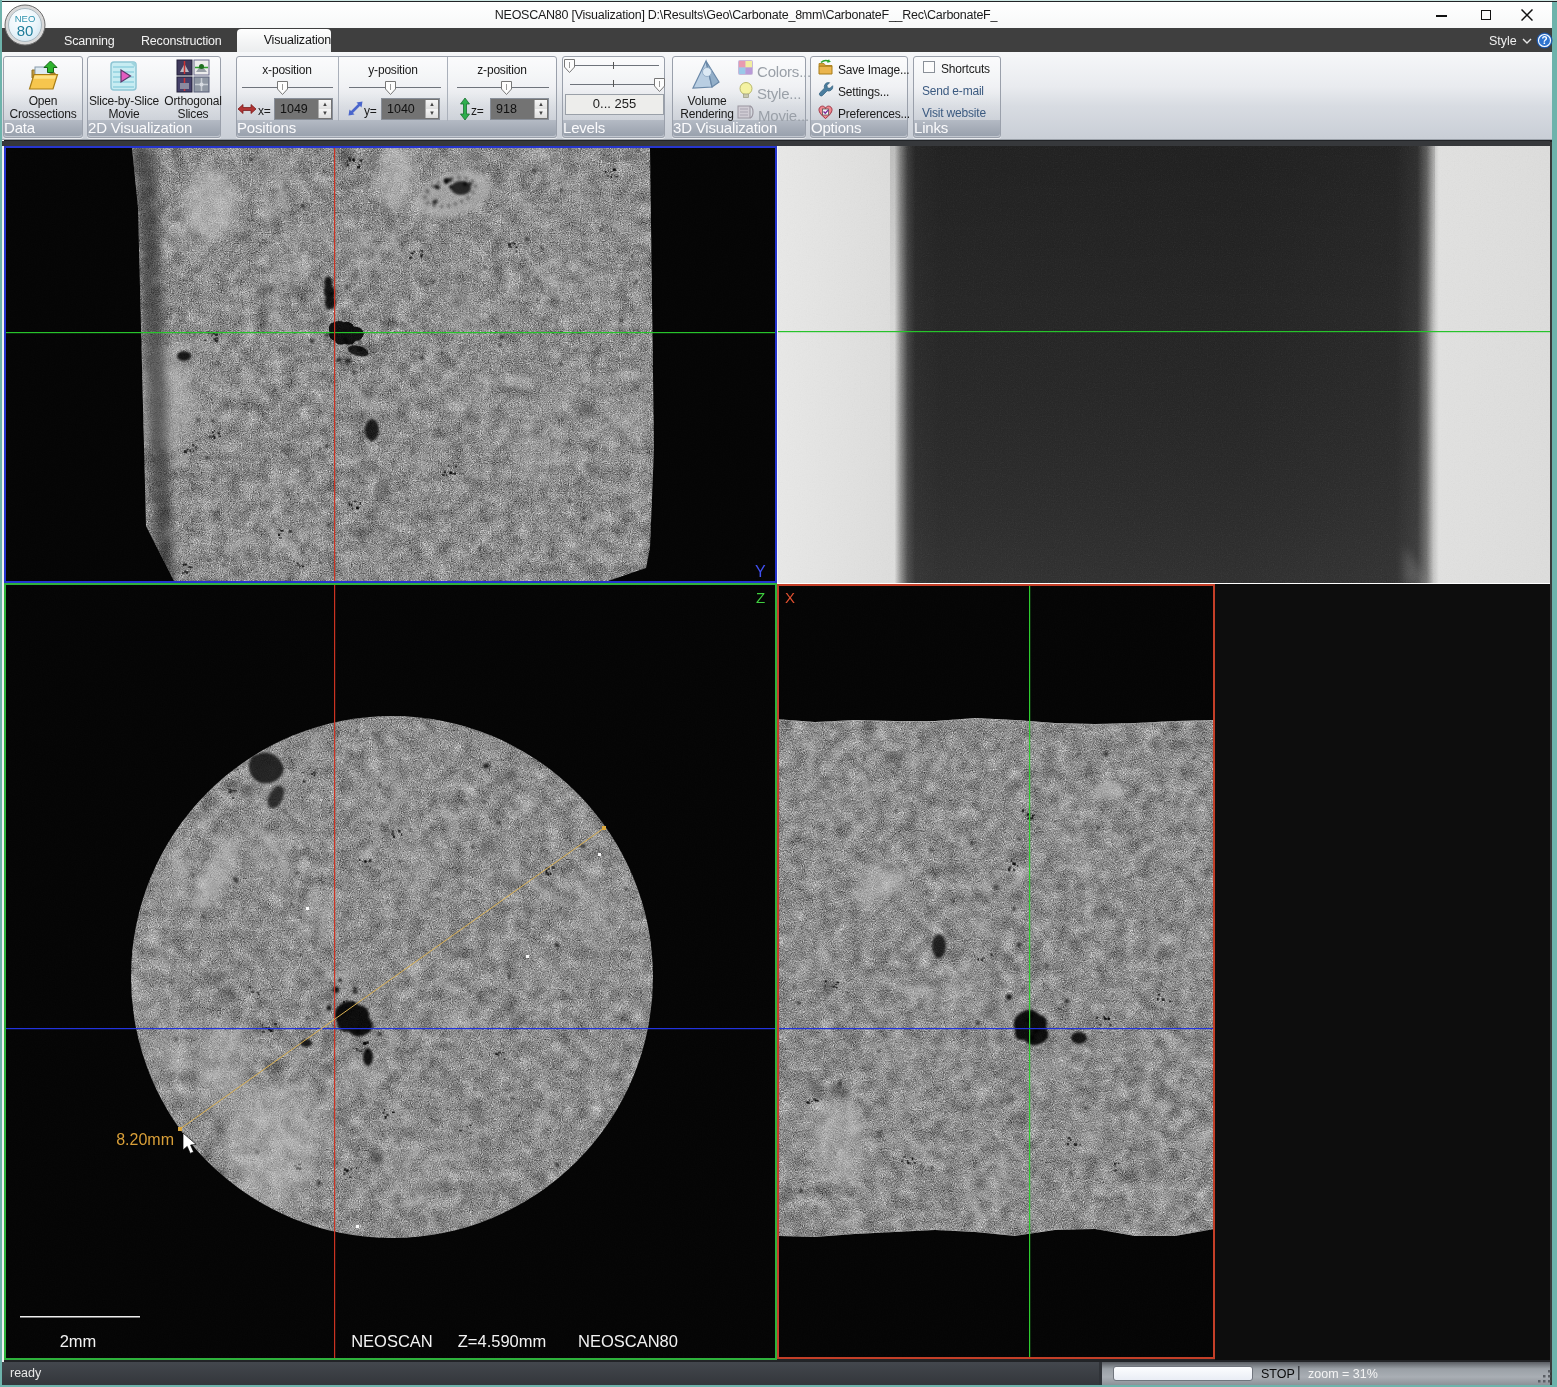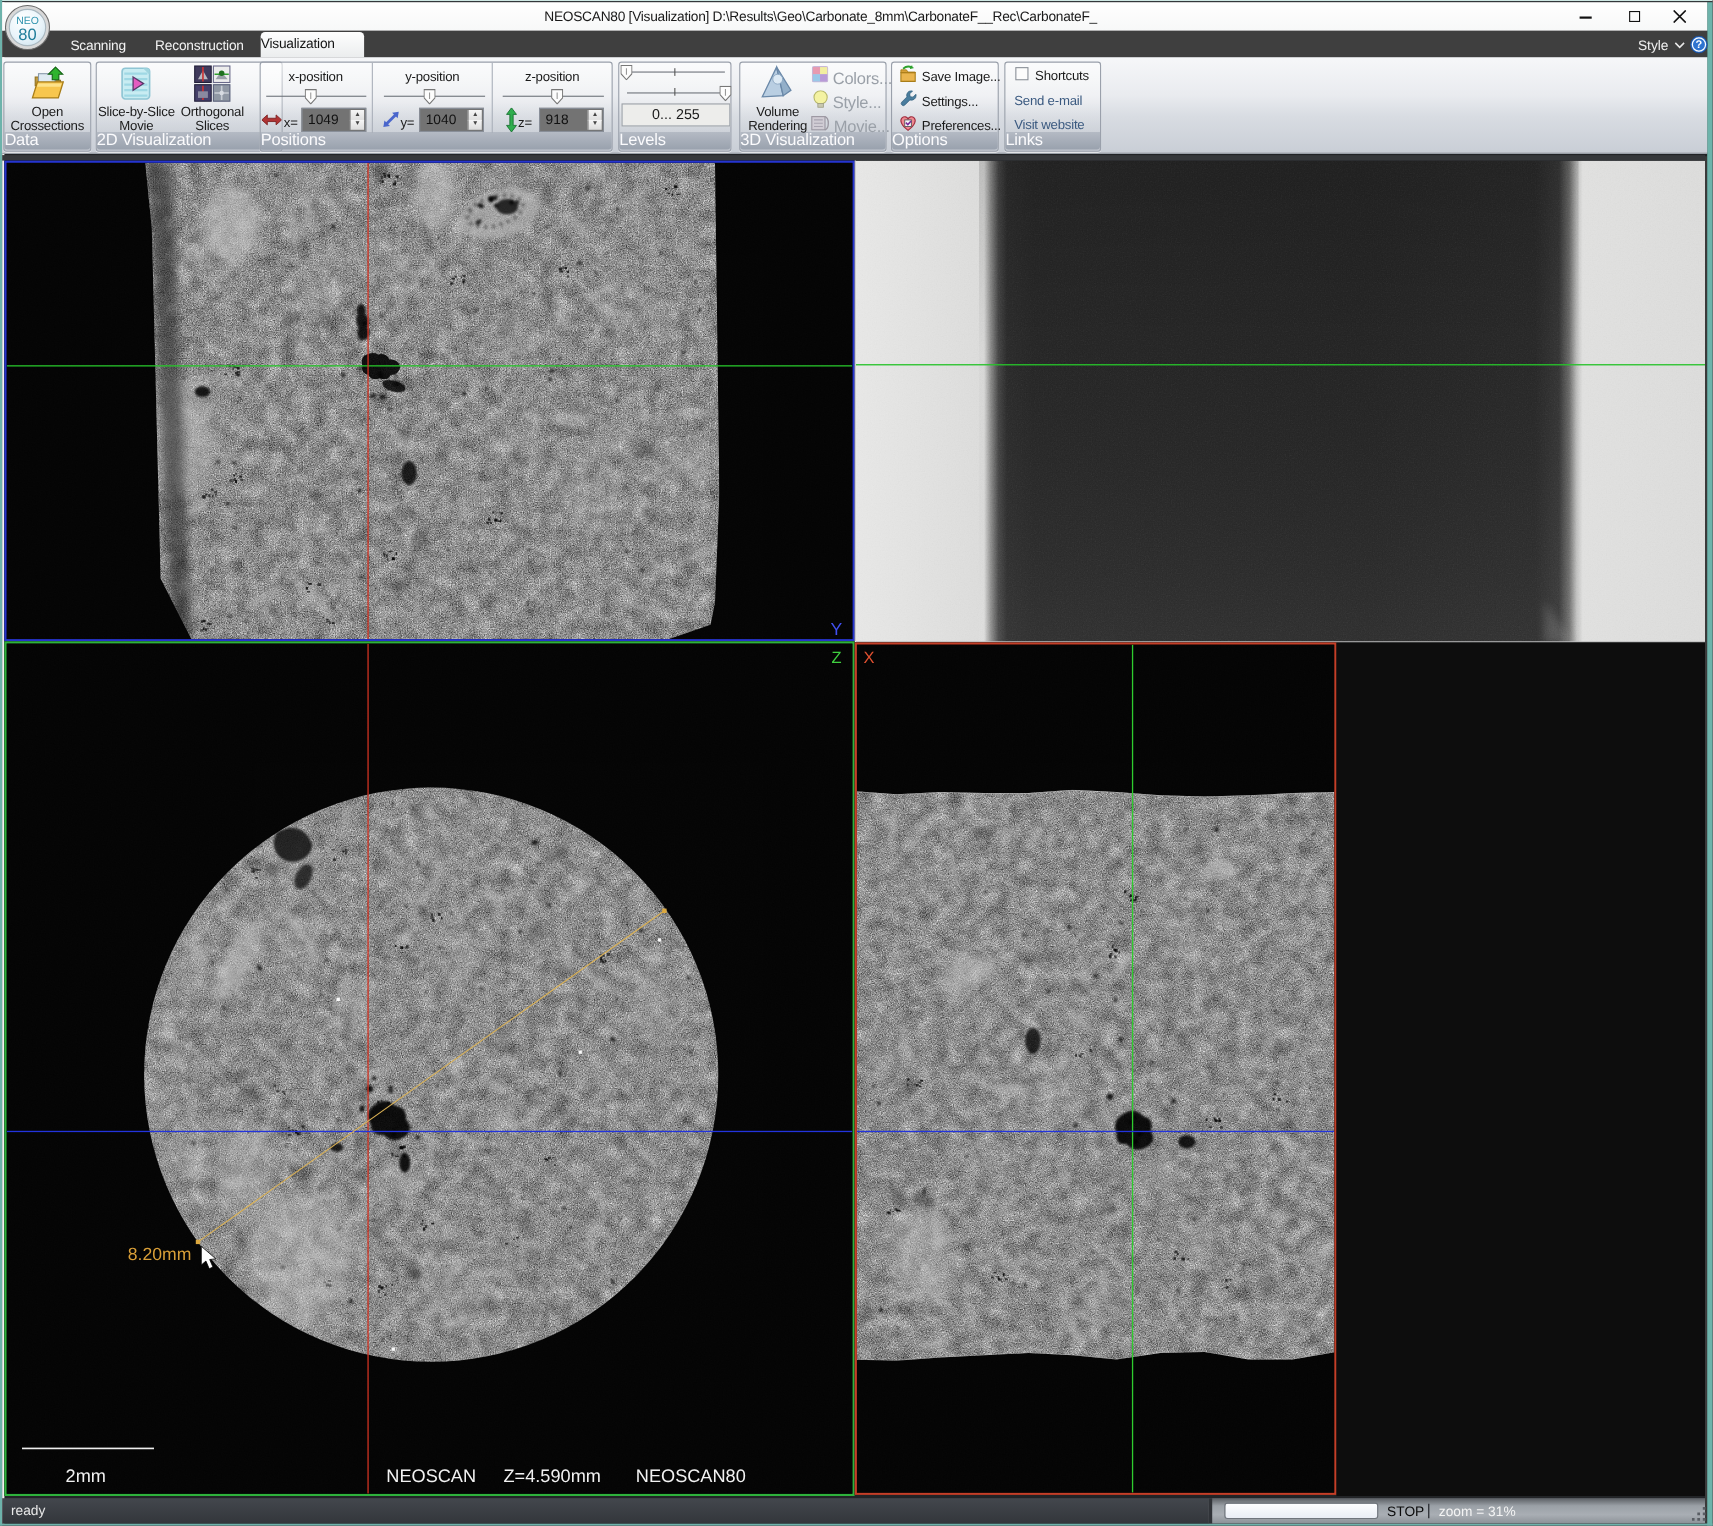--- a/index.html
+++ b/index.html
@@ -26,21 +26,21 @@
 <div class="abs" style="left:0;top:8px;width:1492px;text-align:center;font-size:12.5px;letter-spacing:-0.25px;color:#1a1a1a">NEOSCAN80 [Visualization] D:\Results\Geo\Carbonate_8mm\CarbonateF__Rec\CarbonateF_</div>
 <div class="abs" style="left:1436px;top:15px;width:11px;height:1.5px;background:#111"></div>
 <div class="abs" style="left:1481px;top:10px;width:10px;height:10px;border:1.5px solid #111"></div>
 <svg class="abs" style="left:1521px;top:9px" width="12" height="12">
     <path d="M0.5 0.5 L11.5 11.5 M11.5 0.5 L0.5 11.5" stroke="#111" stroke-width="1.5"></path>
   </svg>
 
 <div class="abs" style="left:2px;top:28px;width:1550px;height:24px;background:#3f3f3f"></div>
 <div class="abs" style="left:64px;top:34px;font-size:12.5px;letter-spacing:-0.2px;color:#f2f2f2">Scanning</div>
 <div class="abs" style="left:141px;top:34px;font-size:12.5px;letter-spacing:-0.2px;color:#f2f2f2">Reconstruction</div>
-<div class="abs" style="left:237px;top:29px;width:94px;height:23px;border-radius:4px 4px 0 0;background:linear-gradient(#fefefe,#ebedee);text-align:left;font-size:12.5px;letter-spacing:-0.2px;color:#141414;line-height:23px">Visualization</div>
+<div class="abs" style="left:237px;top:29px;width:94px;height:23px;border-radius:4px 4px 0 0;background:linear-gradient(#fefefe,#ebedee);text-align:right;font-size:12.5px;letter-spacing:-0.2px;color:#141414;line-height:23px">Visualization</div>
 <div class="abs" style="left:1489px;top:34px;font-size:12.5px;color:#f0f0f0">Style</div>
 <svg class="abs" style="left:1522px;top:38px" width="10" height="7">
     <path d="M1 1 L5 5 L9 1" stroke="#e8e8e8" stroke-width="1.4" fill="none"></path>
   </svg>
 <svg class="abs" style="left:1536px;top:32px" width="17" height="17">
     <circle cx="8.5" cy="8.5" r="7.6" fill="#2f74d0" stroke="#1d4f9a" stroke-width="0.8"></circle>
     <circle cx="8.5" cy="8.5" r="6" fill="none" stroke="#fff" stroke-width="1.1"></circle>
     <text x="8.5" y="12" text-anchor="middle" font-size="10" font-weight="bold" fill="#fff" font-family="Liberation Sans,sans-serif">?</text>
   </svg>
 
@@ -66,21 +66,21 @@
   </div>
 <svg class="abs" style="left:26px;top:58px" width="36" height="36">
 <path d="M6 12 h9 l2.5 3 H29 v5 H6 z" fill="#c09a40" stroke="#8f7020" stroke-width="1"></path>
 <rect x="9" y="9" width="15" height="9" fill="#dfeaf2" stroke="#8899aa" stroke-width="1"></rect>
 <path d="M3.5 31 L8 16.5 H31.5 L27 31 z" fill="#f7c64e" stroke="#a87d18" stroke-width="1.2"></path>
 <path d="M8.6 17.8 H30 l-1 3 H7.6 z" fill="#fde28a"></path>
 <path d="M24.5 3 l6.5 6.5 h-3.5 v5 h-6 v-5 h-3.5 z" fill="#2eb42e" stroke="#156315" stroke-width="1"></path>
 </svg>
 <div class="lbl" style="left:3px;top:95px;width:80px">Open<br>Crossections</div>
 
-<div class="grp" style="left:87px;width:170px">
+<div class="grp" style="left:87px;width:134px">
     <div class="cap">2D Visualization</div>
   </div>
 <svg class="abs" style="left:108px;top:59px" width="34" height="34">
 <rect x="3" y="3" width="25" height="28" rx="3" fill="#c8ecf2" stroke="#8fc5d4" stroke-width="1.5"></rect>
     <path d="M22 3 l6 6 v-3 a3 3 0 0 0 -3 -3 z" fill="#9fd4de"></path>
 <g stroke="#9fd8e4" stroke-width="2">
       <line x1="5" y1="8" x2="26" y2="8"></line>
       <line x1="5" y1="13" x2="26" y2="13"></line>
       <line x1="5" y1="18" x2="26" y2="18"></line>
       <line x1="5" y1="23" x2="26" y2="23"></line>

